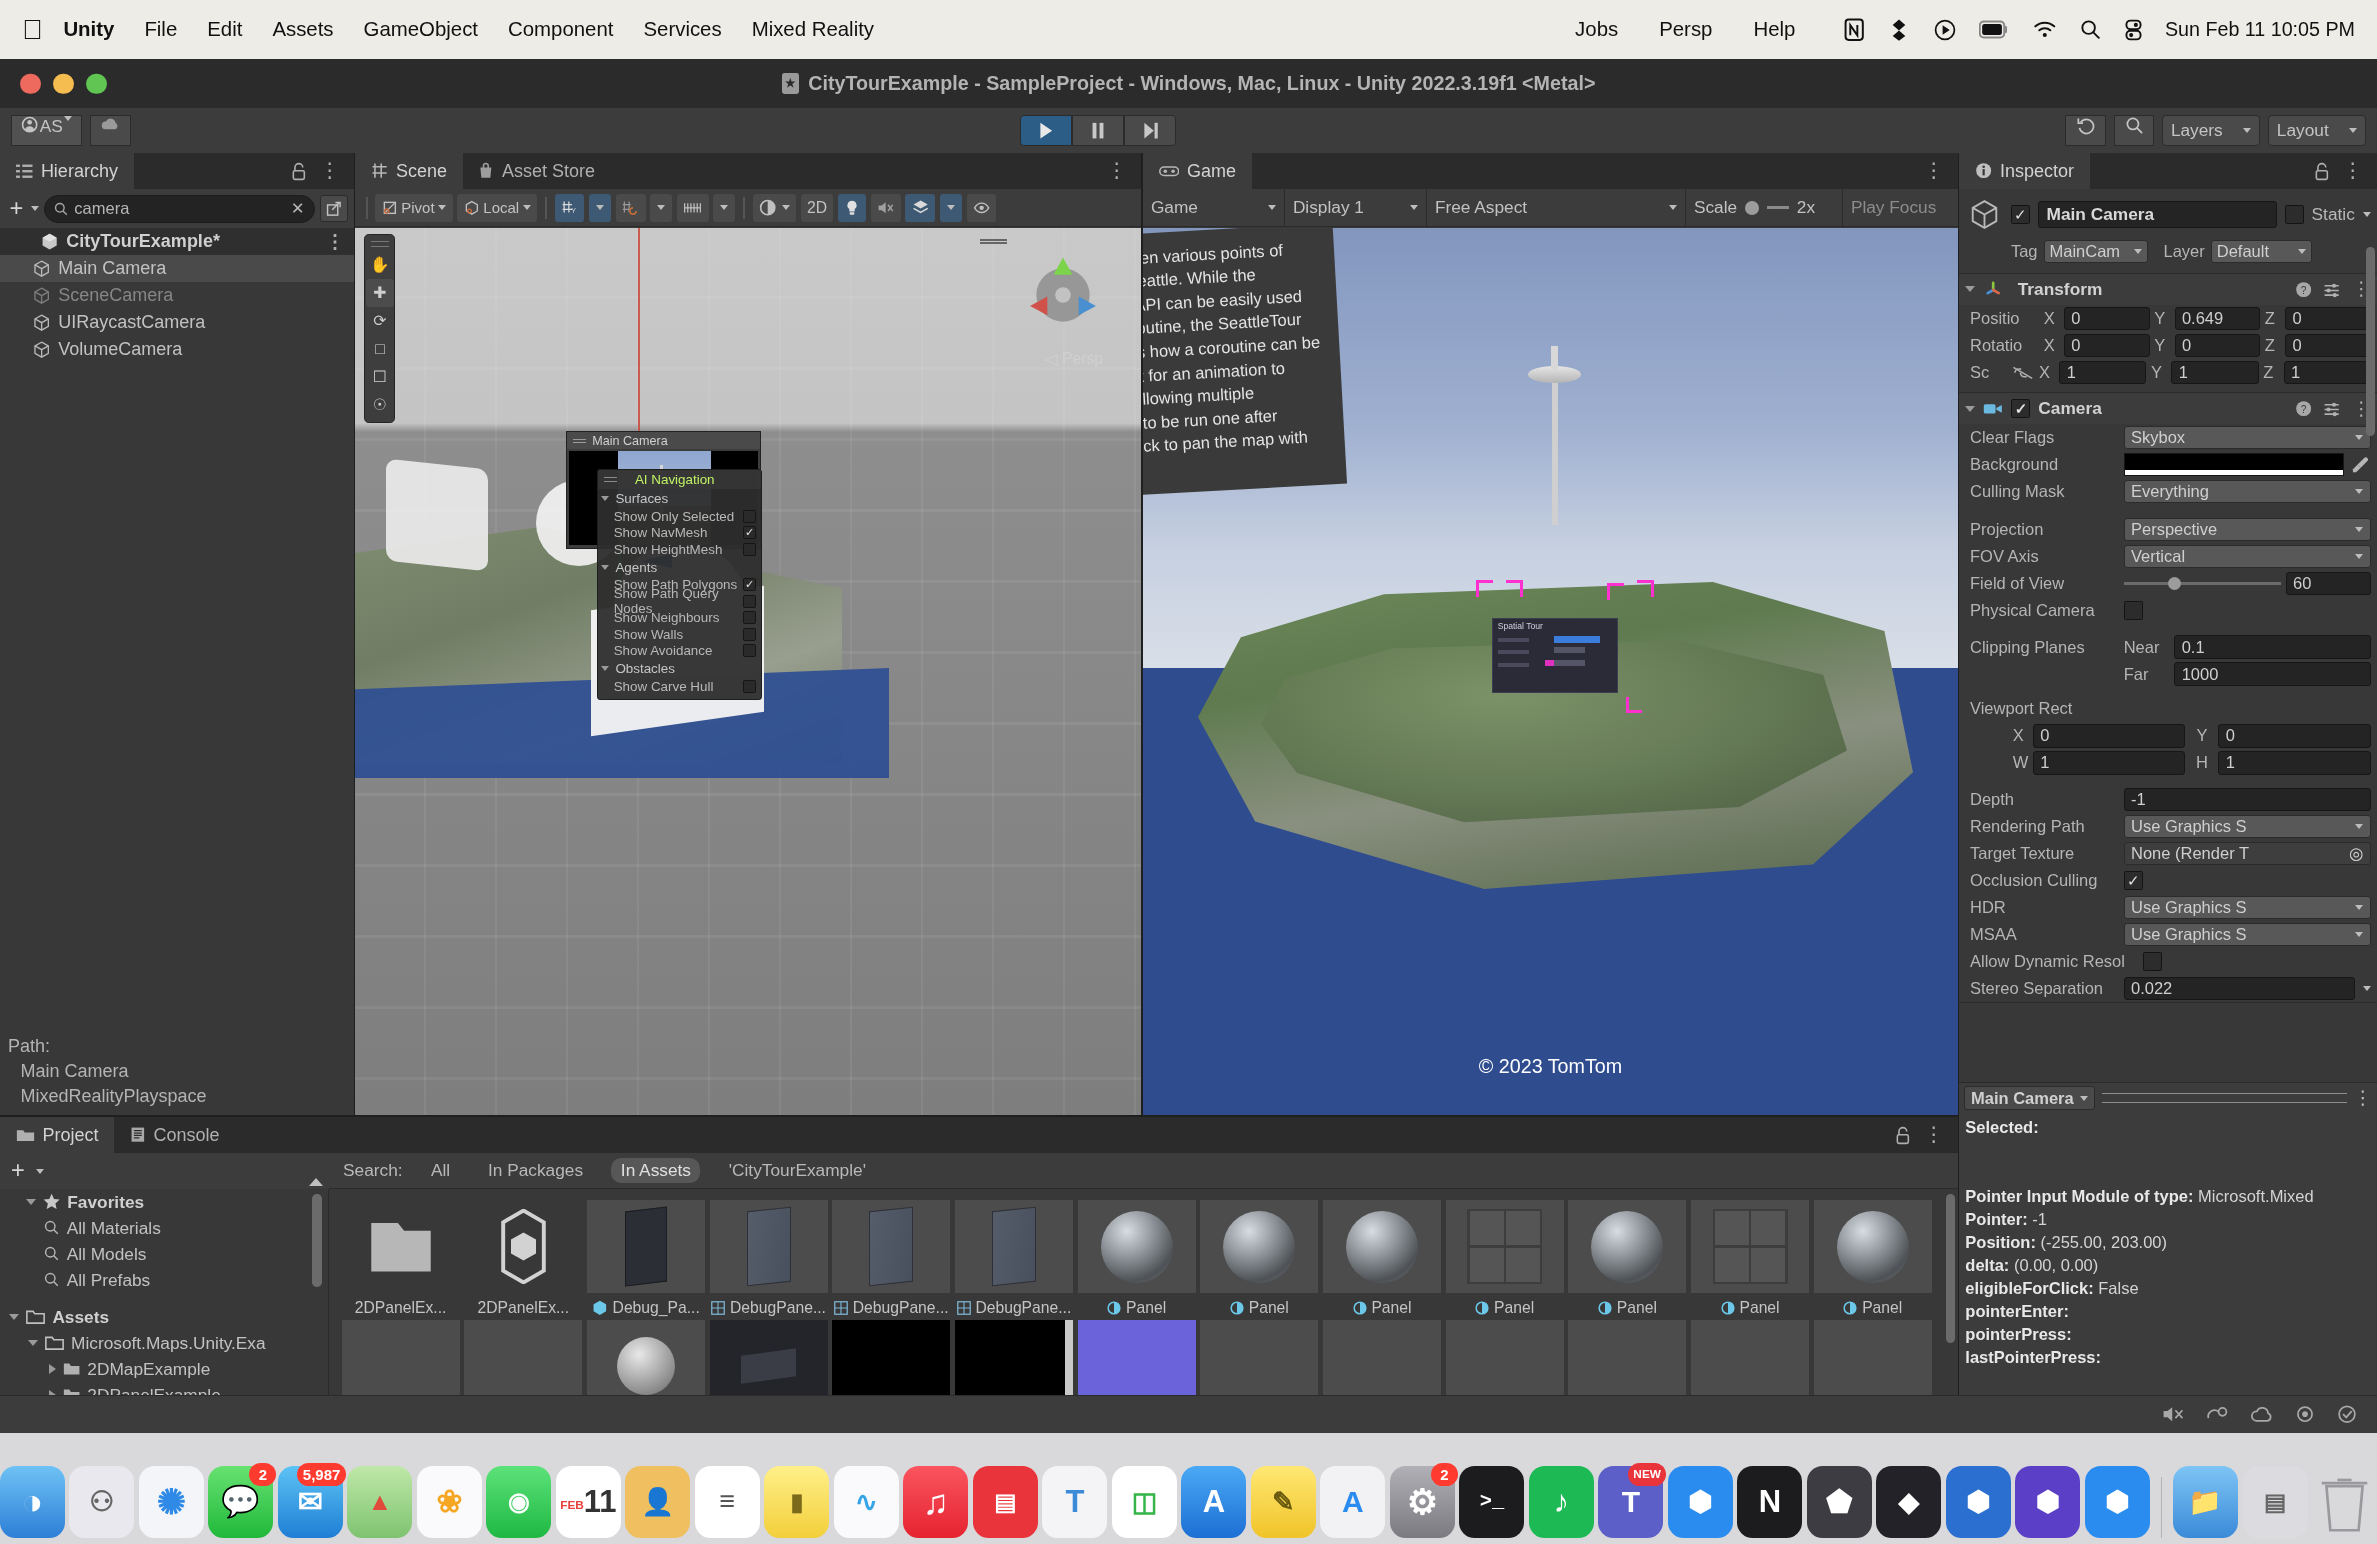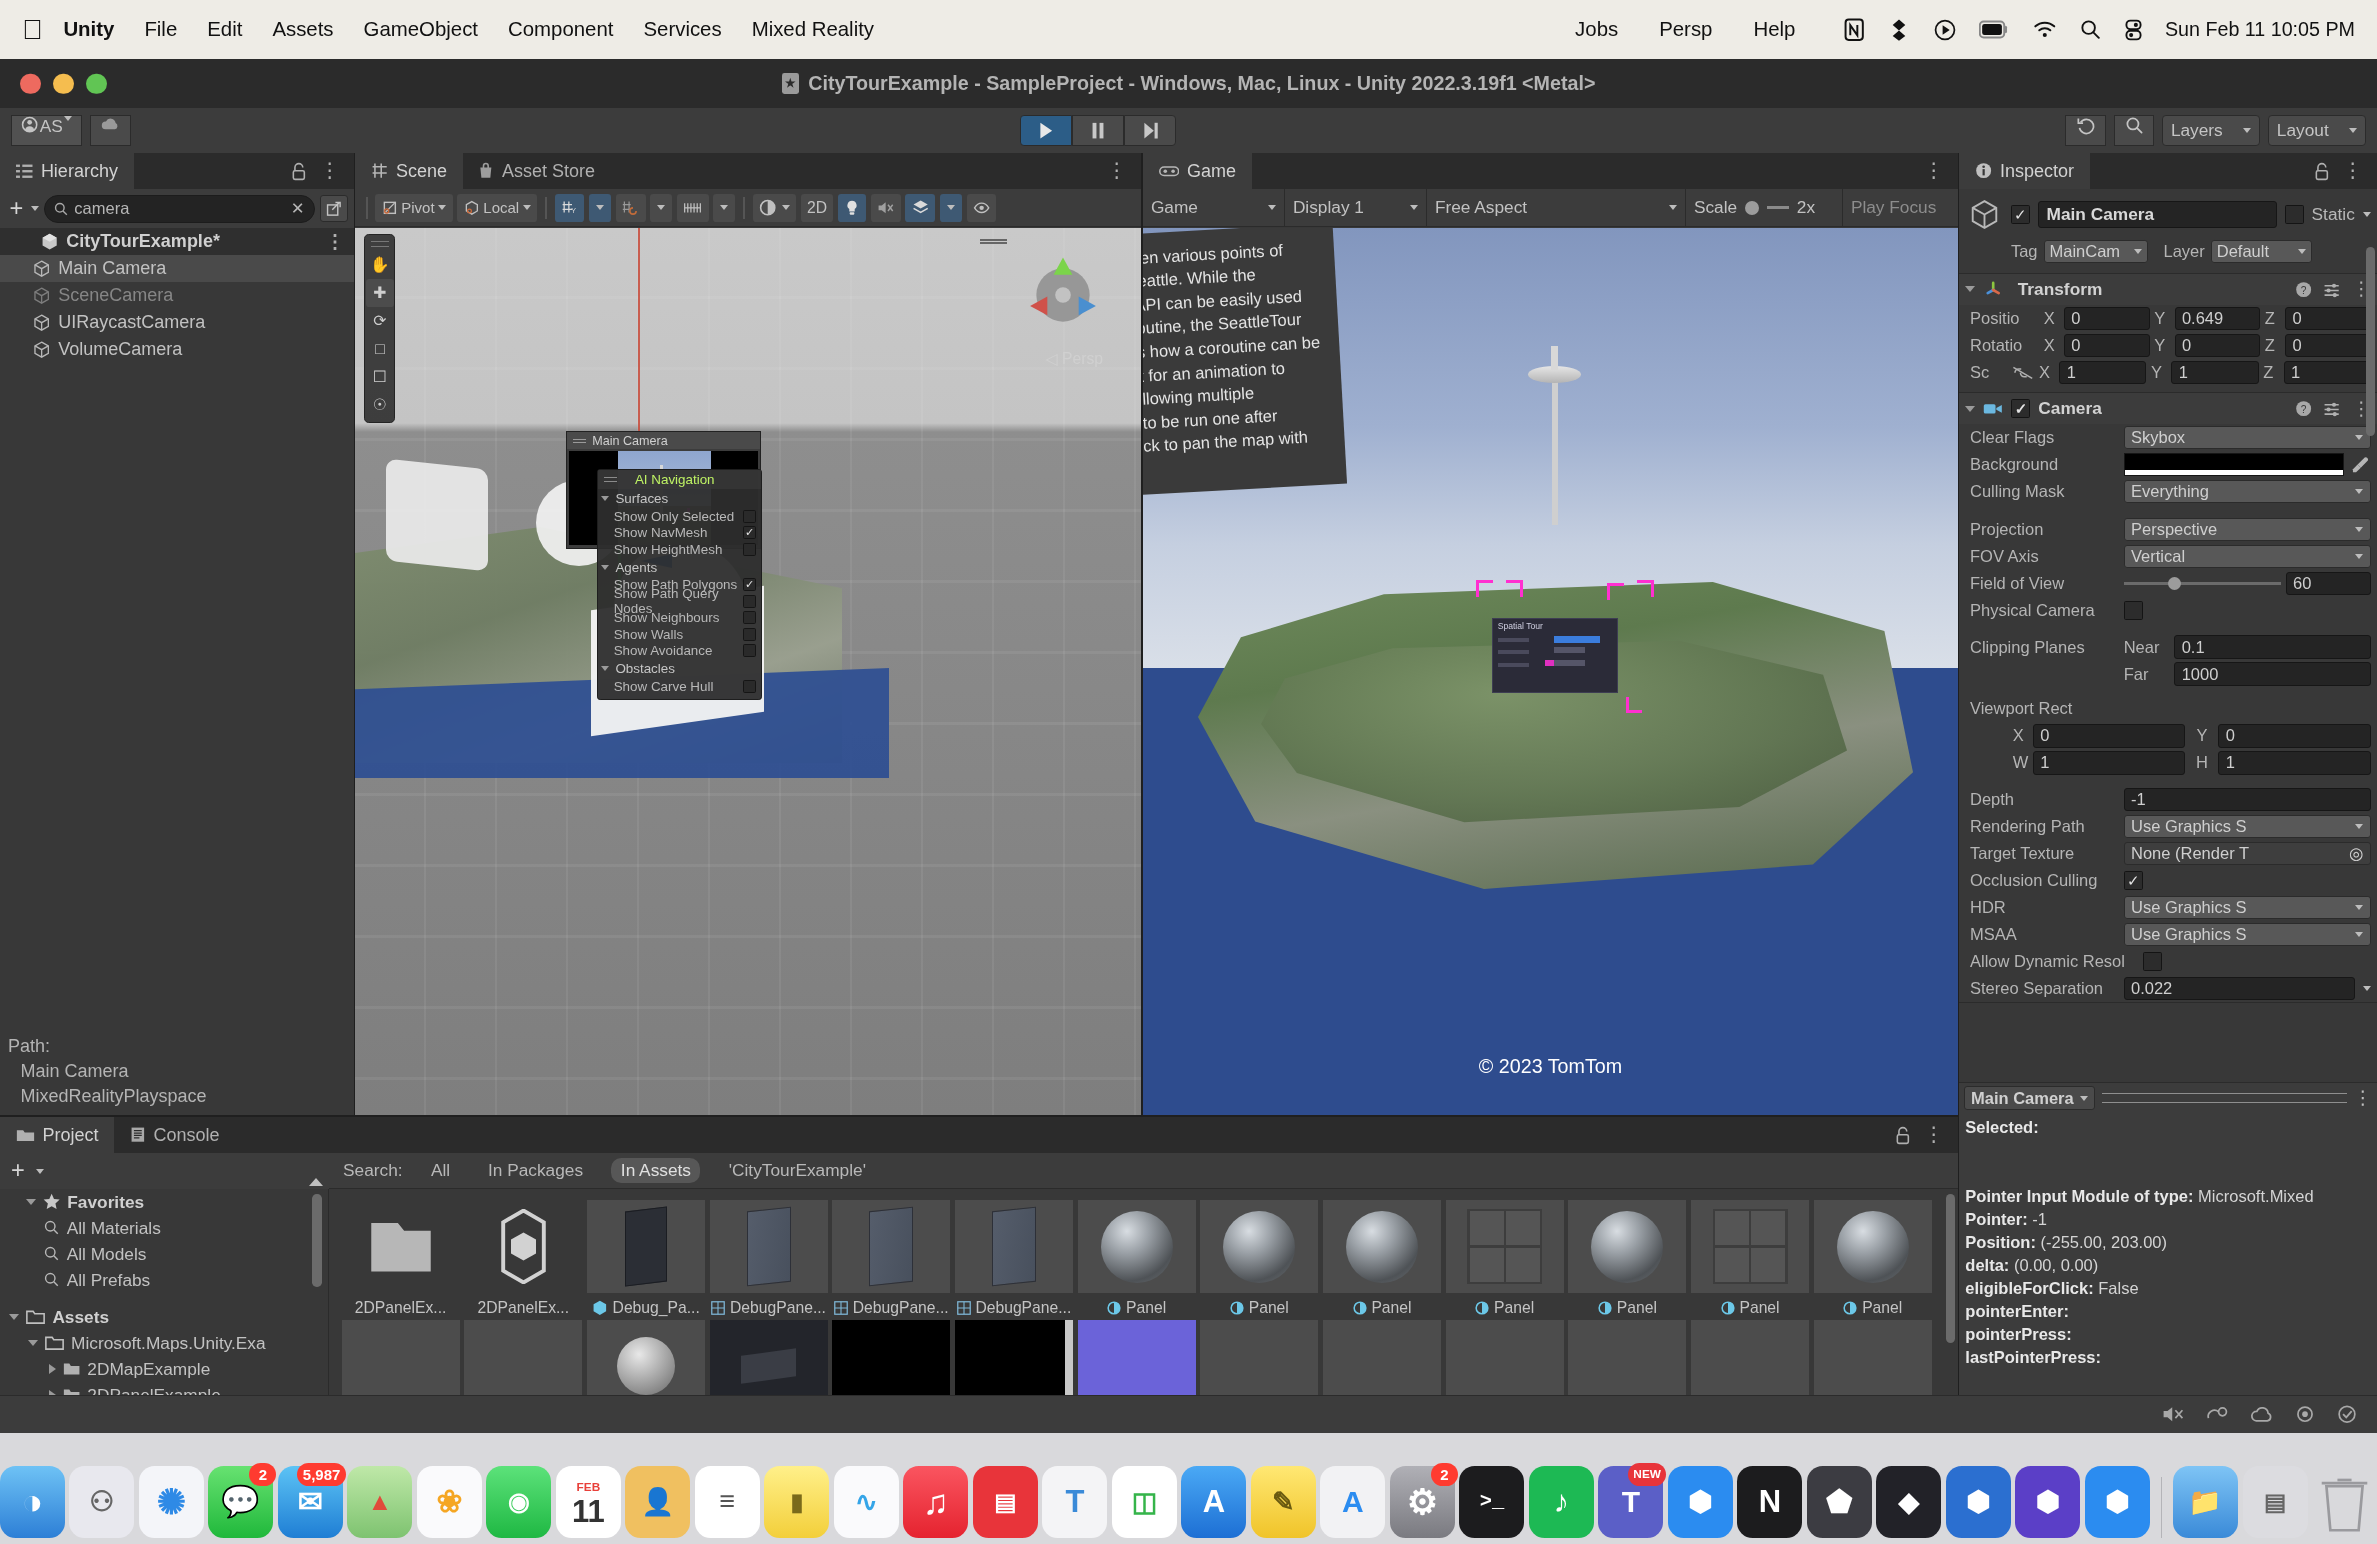--- a/index.html
+++ b/index.html
@@ -1508,21 +1508,21 @@
   </div>
   <div class="dapp" style="background:linear-gradient(#bfe8a8,#7ec370)">
     <span style="font-size:25px;color:#e04a3a">▲</span>
   </div>
   <div class="dapp" style="background:#fafafc">
     <span style="font-size:31px;color:#f5a623">❀</span>
   </div>
   <div class="dapp" style="background:linear-gradient(#5ce27a,#1fb843)">
     <span style="font-size:25px">◉</span>
   </div>
-  <div class="dapp" style="background:#fff;flex-direction:column;gap:0">
+  <div class="dapp" style="background:#fff;gap:0">
     <span style="font-size:11.8px;color:#e8403a;font-weight:bold;margin-top:6.3px">FEB</span>
     <span style="font-size:31px;color:#333;line-height:35px">11</span>
   </div>
   <div class="dapp" style="background:#f0c060">
     <span style="font-size:27px;color:#fff">👤</span>
   </div>
   <div class="dapp" style="background:#fff">
     <span style="font-size:27px;color:#555">≡</span>
   </div>
   <div class="dapp" style="background:linear-gradient(#fff08a,#f3cf3a)">

